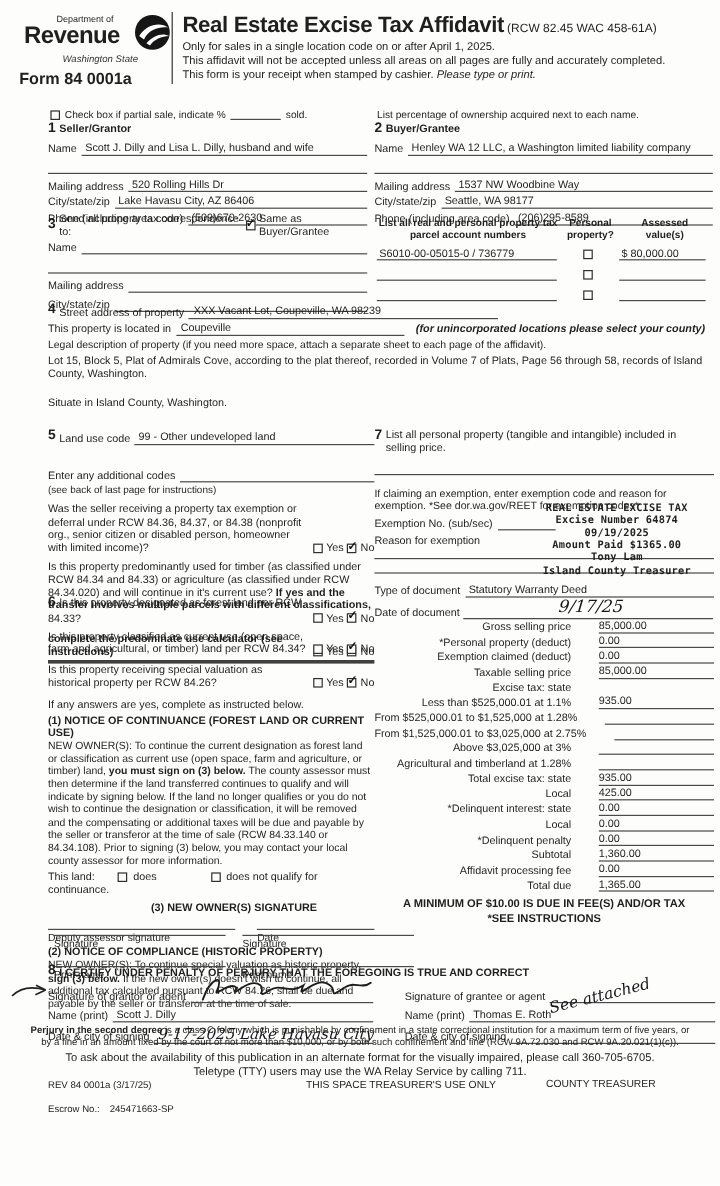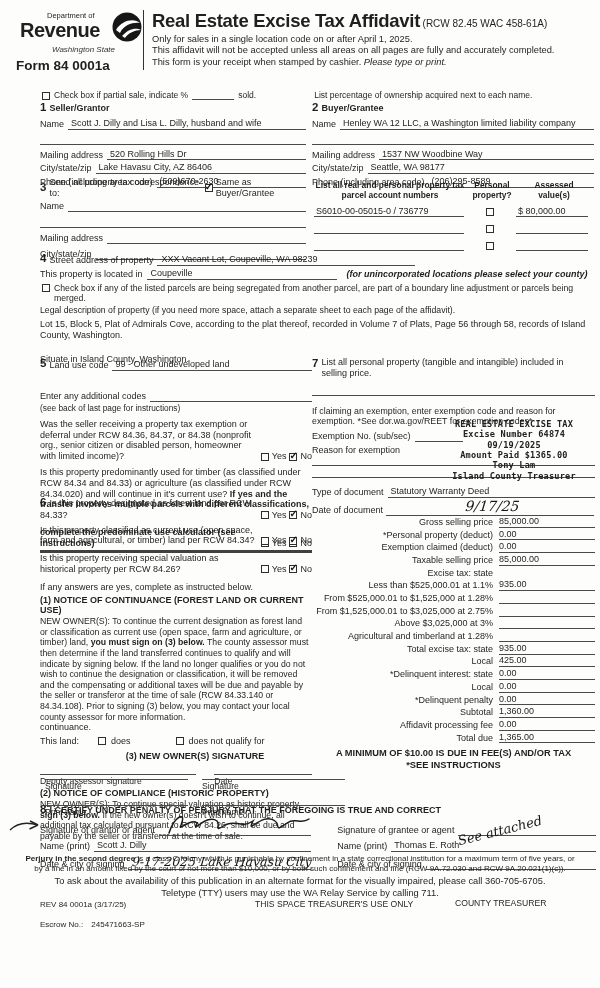--- a/index.html
+++ b/index.html
@@ -19,21 +19,21 @@
   .row .lbl { white-space:nowrap; padding-right:4px; }
   .u { border-bottom:1px solid #4a4a4a; min-height:11px; }
   .fill { flex:1; padding-left:3px; }
   .box { display:inline-block; width:8px; height:8px; border:1px solid #2e2e2e; position:relative; vertical-align:-1px; background:#fdfdfb; flex:none; }
   .box.checked::after { content:"✓"; position:absolute; left:-1px; top:-4px; font-size:10px; font-weight:bold; color:#111; }
   .yn { display:inline-flex; align-items:center; gap:3px; white-space:nowrap; margin-left:auto; padding-left:6px; }
   .q { display:flex; align-items:flex-end; margin-top:4px; }
   .q .qt { width:212px; }
   .hand { font-family:"DejaVu Serif", serif; font-style:italic; color:#15151a; }
   .stamp { font-family:"DejaVu Sans Mono", monospace; font-weight:bold; text-align:center; font-size:8.6px; line-height:1.2; letter-spacing:0.2px; color:#222; }
-  .trow { display:flex; align-items:flex-end; height:12.7px; }
+  .trow { display:flex; align-items:flex-end; height:12.7px;gap:17px; }
   .trow .tl { flex:1; text-align:right; padding-right:6px; white-space:nowrap; }
   .trow .tv { width:96px; text-align:left; border-bottom:1px solid #4a4a4a; padding-right:2px; }
   .trow .tv.nl { border-bottom:none; }
   .sigcol { flex:1; }
   .sigcol .sline { border-bottom:1px solid #4a4a4a; height:12px; }
   .sigcol .slbl { font-size:8.6px; margin-top:1px; }
   .vline { position:absolute; left:143px; top:10px; height:60px; border-left:1.5px solid #333; }
   .parcel-hdr { display:flex; font-weight:bold; font-size:8.4px; text-align:center; line-height:1.15; }
   .prow { display:flex; align-items:flex-end; height:17px; }
   svg { display:block; }
@@ -165,24 +165,20 @@
     <div class="row">
       <span class="num">4</span>
       <span class="lbl">Street address of property</span>
       <span class="u" style="width:258px; padding-left:4px;">XXX Vacant Lot, Coupeville, WA 98239</span>
     </div>
     <div class="row">
       <span class="lbl">This property is located in</span>
       <span class="u" style="width:190px; padding-left:4px;">Coupeville</span>
       <span class="b i" style="margin-left:10px;">(for unincorporated locations please select your county)</span>
     </div>
-    <div style="display:flex; align-items:flex-start; margin-top:3px; font-size:8.7px;">
-      <span class="box" style="margin:1px 4px 0 2px;"></span>
-      <span>Check box if any of the listed parcels are being segregated from another parcel, are part of a boundary line adjustment or parcels being merged.</span>
-    </div>
     <div style="font-size:8.7px; margin-top:2px;">Legal description of property (if you need more space, attach a separate sheet to each page of the affidavit).</div>
     <div style="margin-top:3px; width:552px;">Lot 15, Block 5, Plat of Admirals Cove, according to the plat thereof, recorded in Volume 7 of Plats, Page 56 through 58, records of Island County, Washington.</div>
     <div style="margin-top:13px;">Situate in Island County, Washington.</div>
   </div>
 
   <div class="abs" style="left:40px; top:357px; width:272px;">
     <div class="row">
       <span class="num">5</span>
       <span class="lbl">Land use code</span>
       <span class="u fill">99 - Other undeveloped land</span>
@@ -241,28 +237,28 @@
           <span>Yes</span>
         <span class="box checked"></span>
           <span>No</span>
       </span>
     </div>
     <div style="margin-top:7px;">If any answers are yes, complete as instructed below.</div>
     <div class="b" style="margin-top:2px;">(1) NOTICE OF CONTINUANCE (FOREST LAND OR CURRENT USE)</div>
     <div style="font-size:8.7px; line-height:1.22;">
       <span>NEW OWNER(S): To continue the current designation as forest land or classification as current use (open space, farm and agriculture, or timber) land, </span><span class="b">you must sign on (3) below.</span><span> The county assessor must then determine if the land transferred continues to qualify and will indicate by signing below. If the land no longer qualifies or you do not wish to continue the designation or classification, it will be removed and the compensating or additional taxes will be due and payable by the seller or transferor at the time of sale (RCW 84.33.140 or 84.34.108). Prior to signing (3) below, you may contact your local county assessor for more information.</span>
     </div>
-    <div>continuance.</div>
     <div style="display:flex; align-items:center; gap:5px; margin-top:3px;">
       <span>This land:</span>
       <span class="box" style="margin-left:14px;"></span>
       <span>does</span>
       <span class="box" style="margin-left:40px;"></span>
       <span>does not qualify for</span>
     </div>
+    <div>continuance.</div>
     <div style="display:flex; gap:18px; margin-top:16px;">
       <div class="sigcol" style="flex:1.6;">
         <div class="sline"></div>
         <div class="slbl">Deputy assessor signature</div>
       </div>
       <div class="sigcol">
         <div class="sline"></div>
         <div class="slbl">Date</div>
       </div>
     </div>

